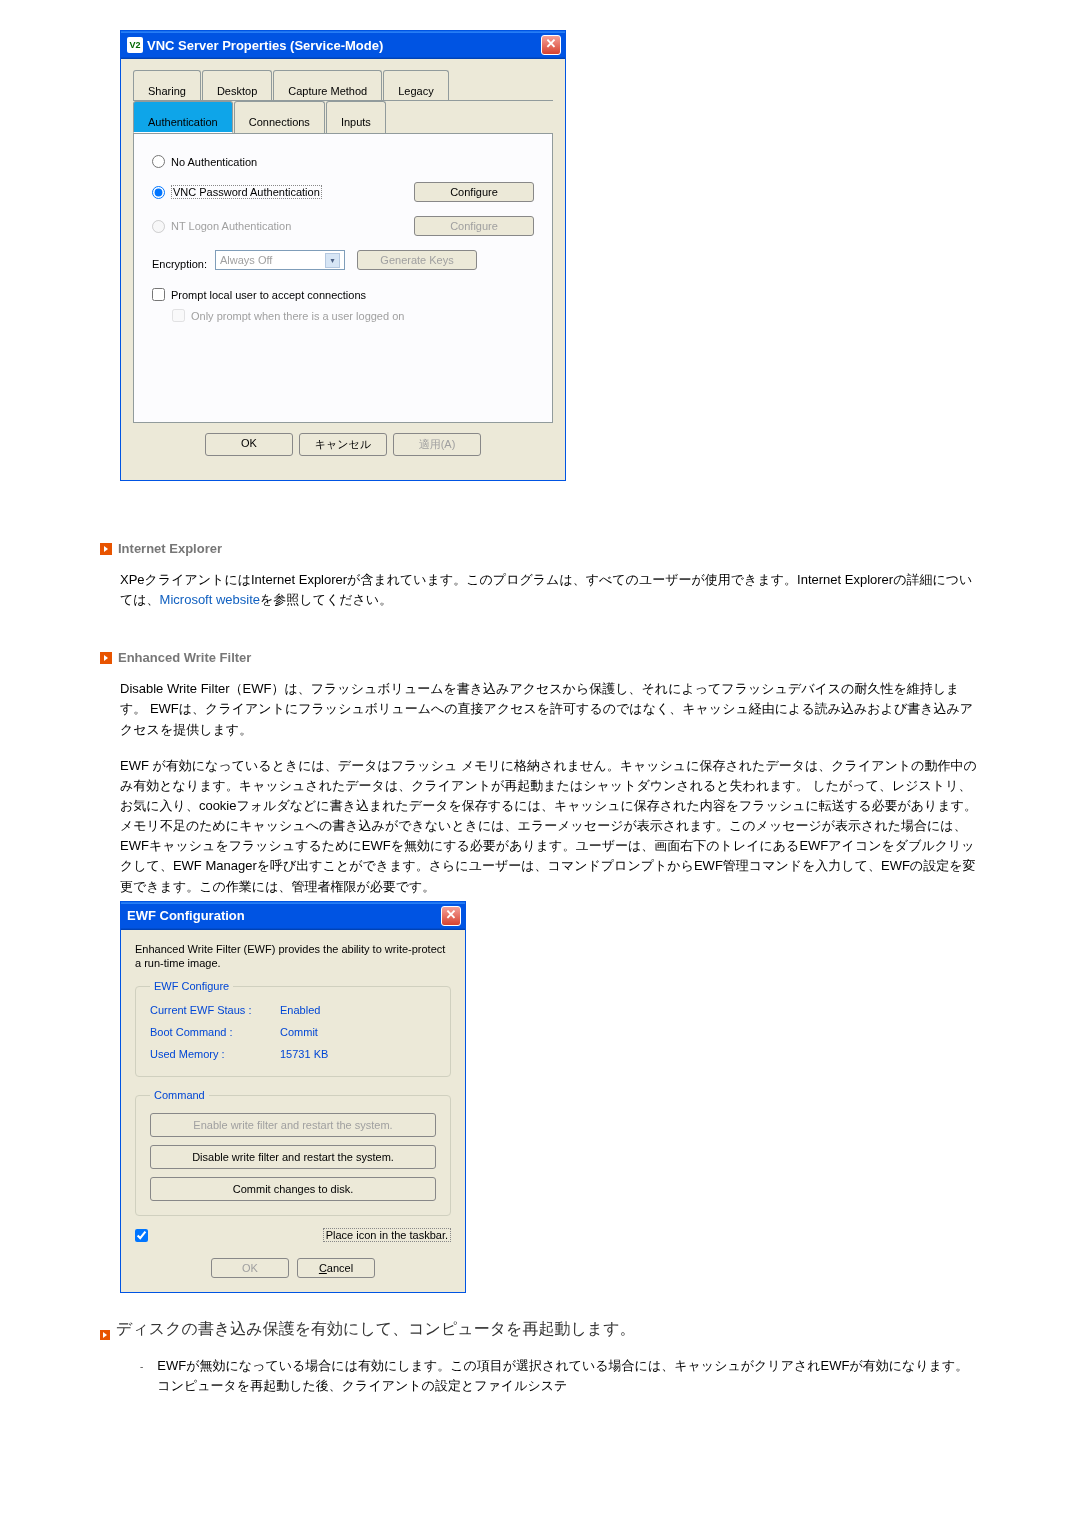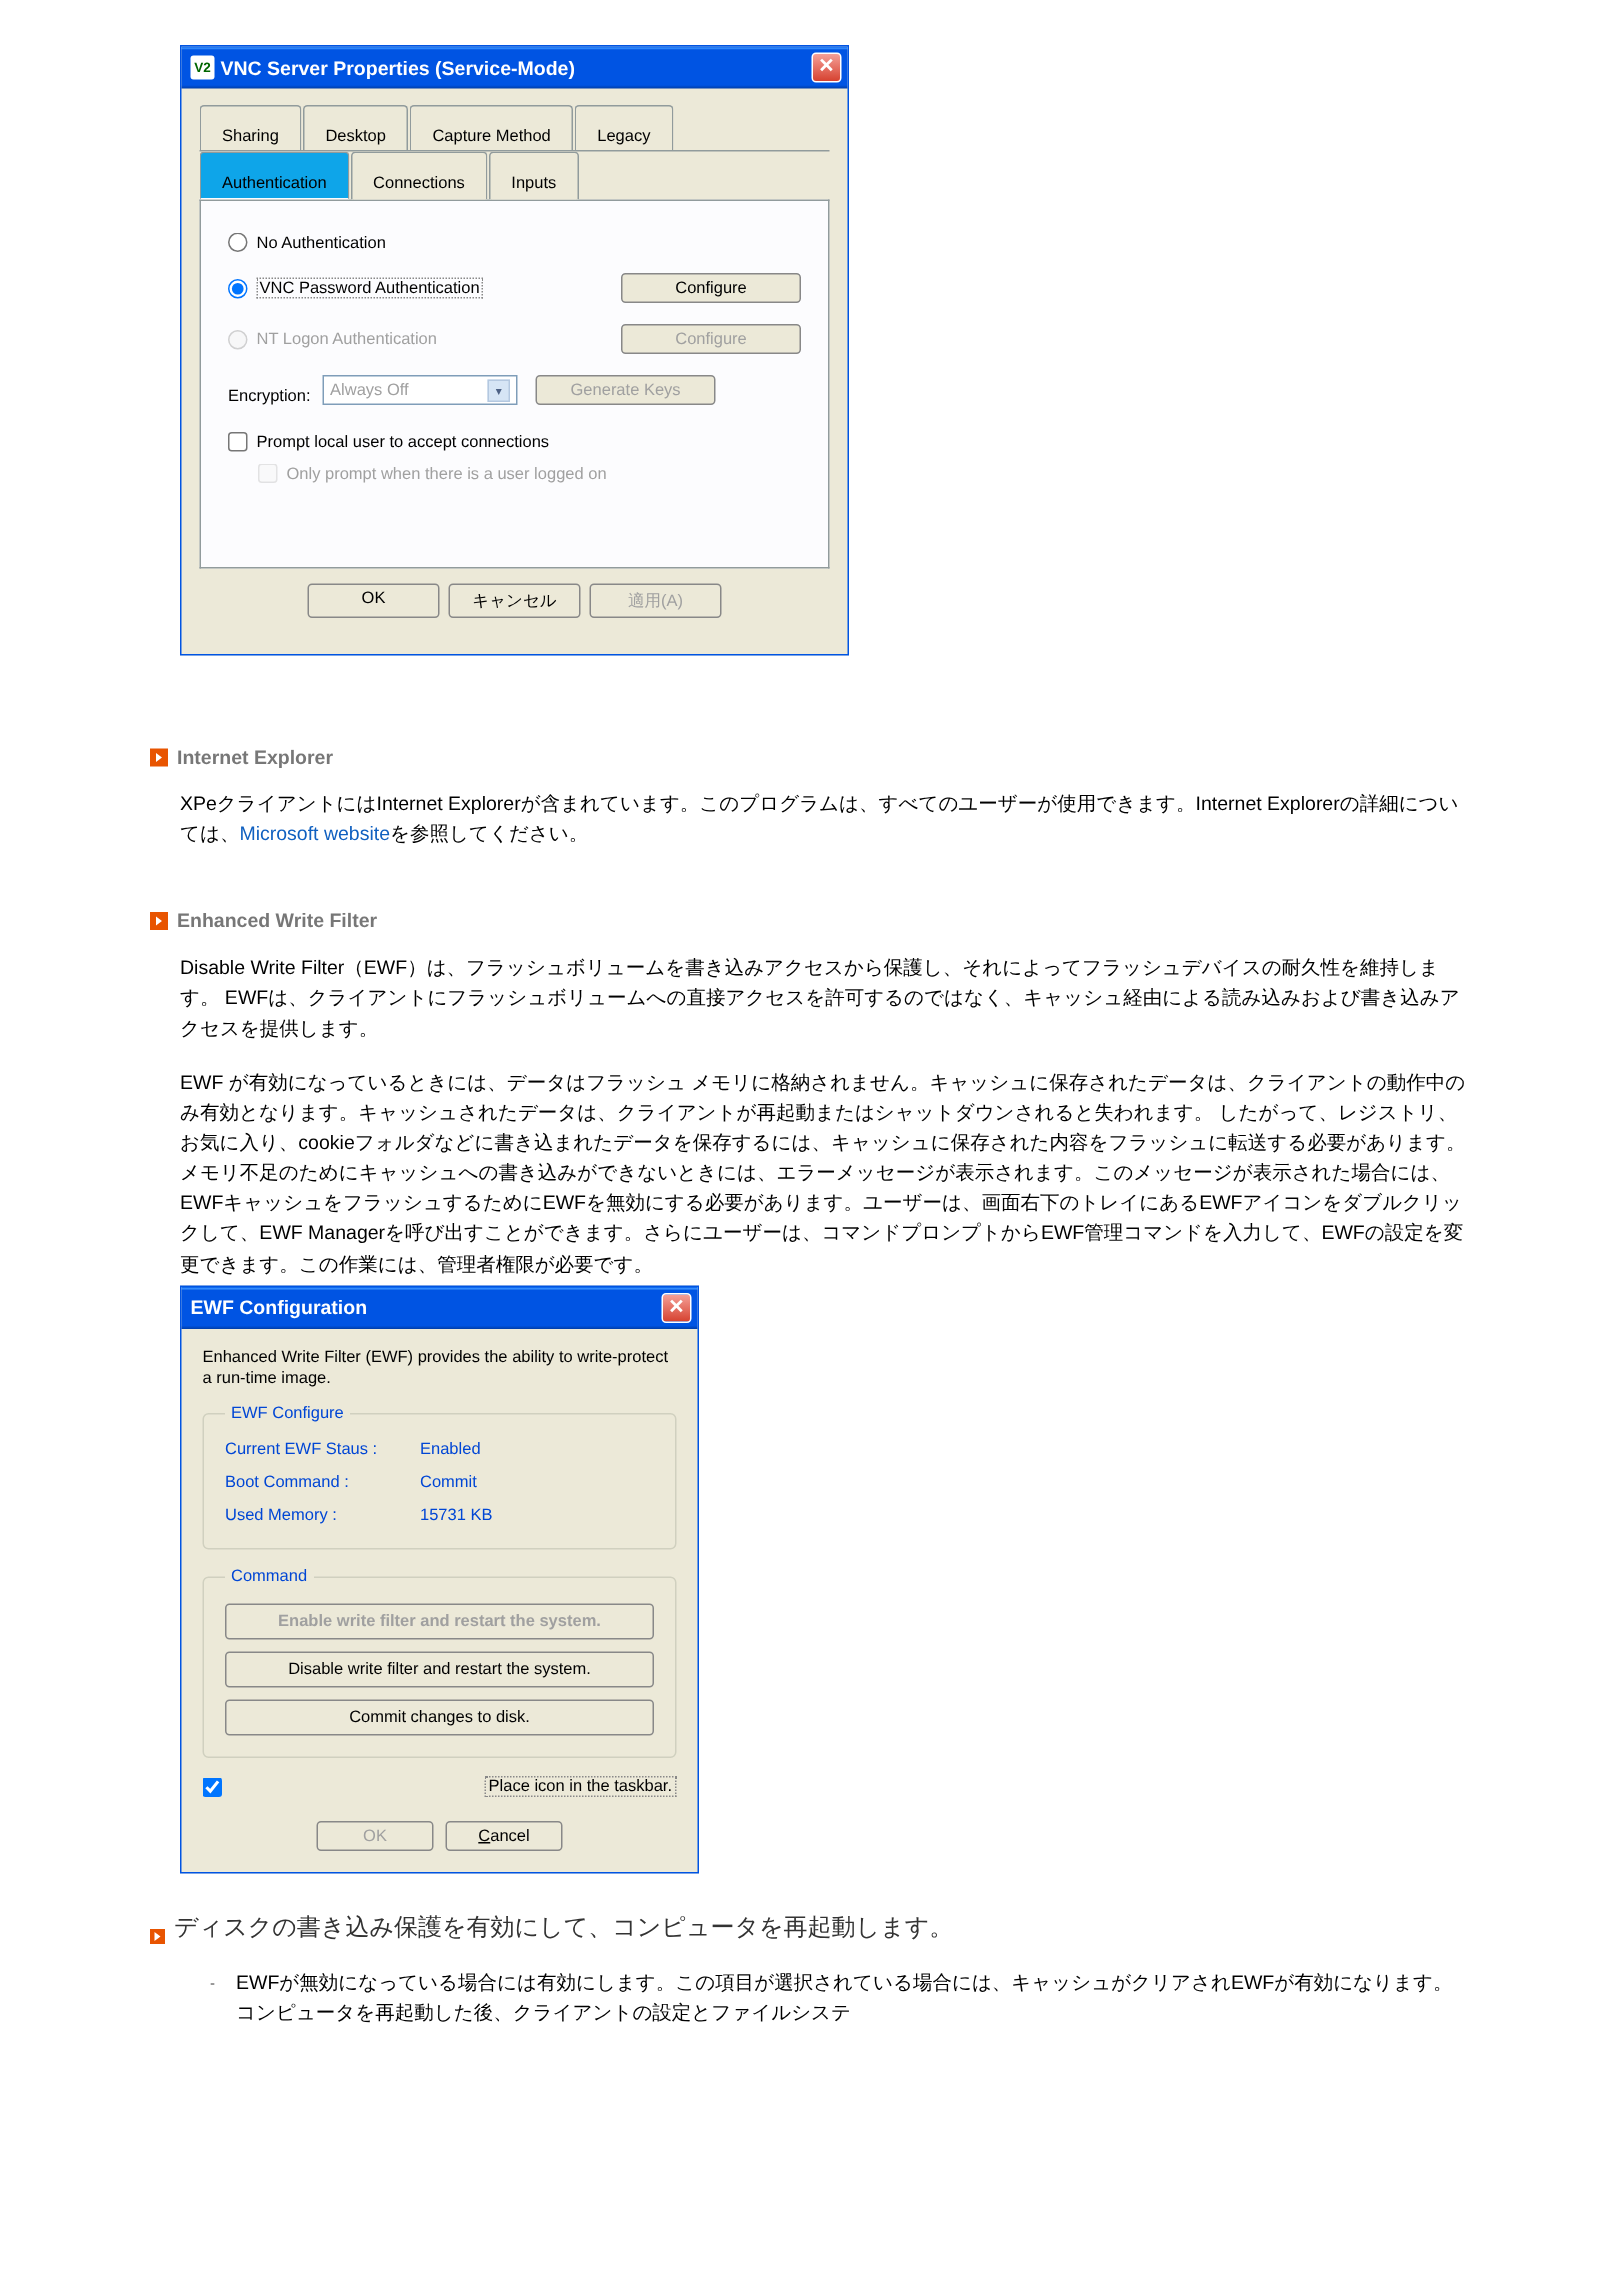--- a/index.html
+++ b/index.html
@@ -77,21 +77,21 @@
       position: relative;
       z-index: 2;
     }
     .tab-row2 .tab.active {
       padding-bottom: 4px;
     }
     .tab-content {
       background: #FCFCFE;
       border: 1px solid #919B9C;
       border-top: none;
-      padding: 22px 18px 48px;
+      padding: 22px 18px 92px;
     }
     .radio-row {
       display: flex;
       align-items: center;
       margin-bottom: 14px;
     }
     .radio-row input[type=radio] { margin-right: 6px; }
     .radio-row .lbl { font-size: 11px; }
     .radio-row .lbl.selected {
       border: 1px dotted #888;
@@ -223,21 +223,21 @@
     .ewf-btn {
       width: 100%;
       text-align: center;
       padding: 5px 0;
       margin-bottom: 8px;
       font-size: 11px;
       background: #ECE9D8;
       border: 1px solid #888;
       border-radius: 3px;
     }
-    .ewf-btn.disabled { color: #A0A0A0; font-weight: bold; }
+    .ewf-btn.disabled { color: #A0A0A0; }
     .ewf-chk {
       display: flex; align-items: center;
       font-size: 11px;
       margin-top: 4px;
       justify-content: space-between;
     }
     .ewf-chk .lbl { border: 1px dotted #888; padding: 0 2px; }
     .ewf-chk input { margin-right: 4px; }
     .ewf-okrow {
       display: flex;

